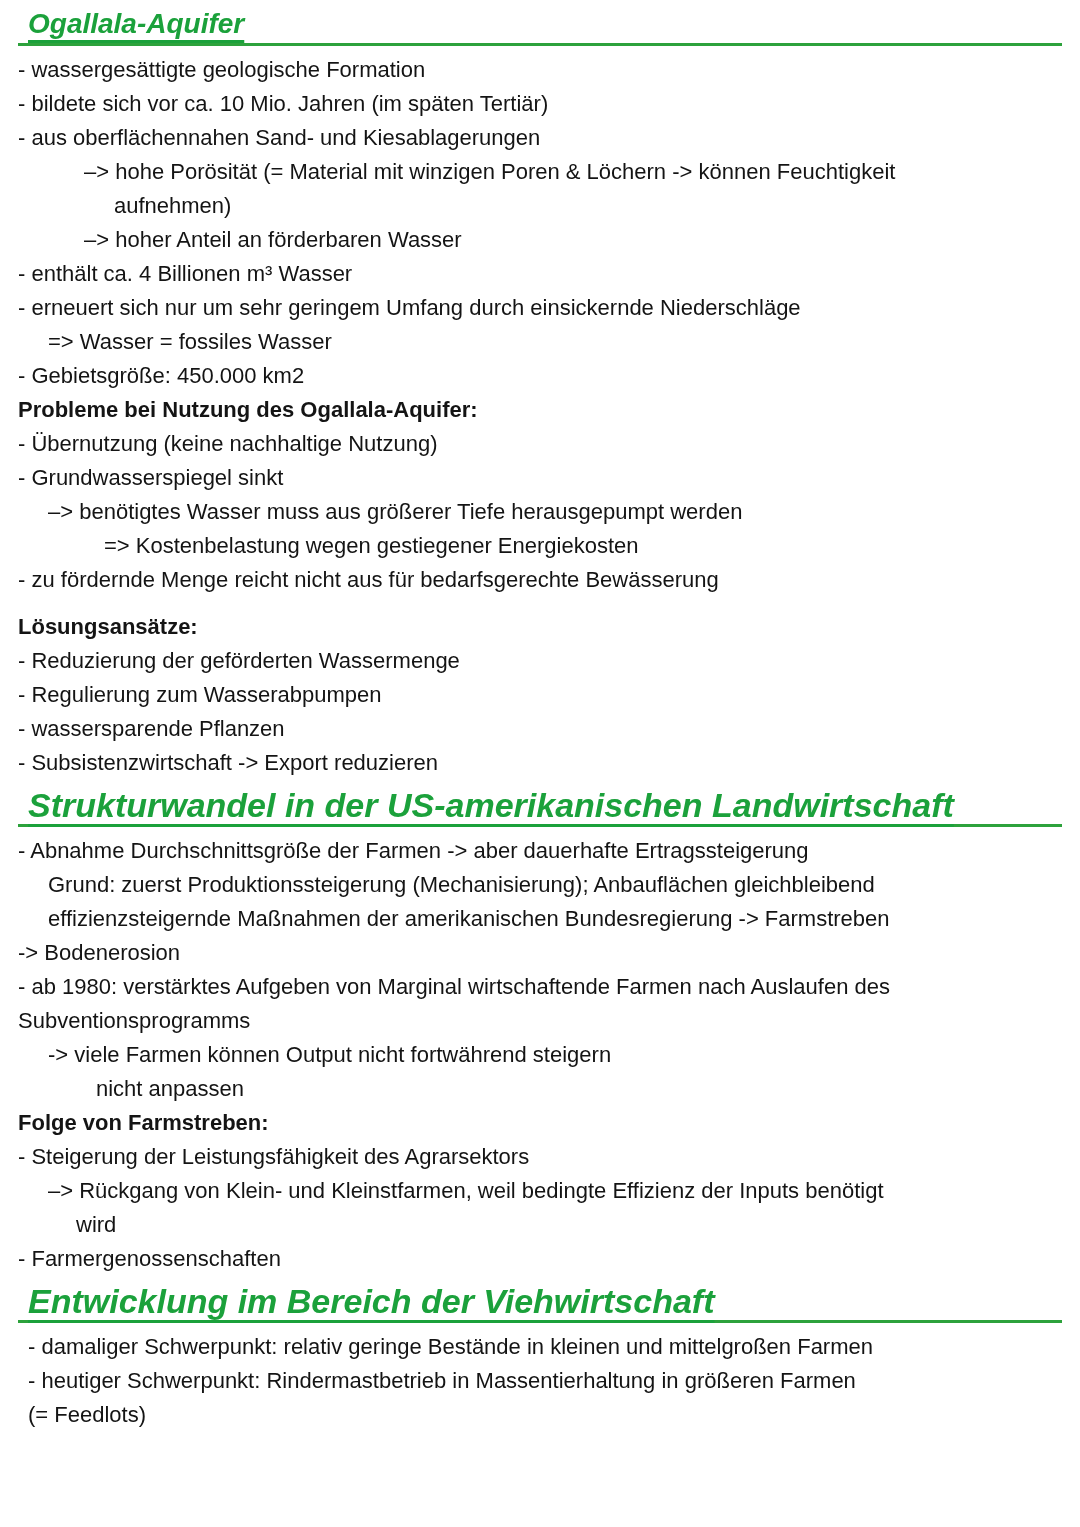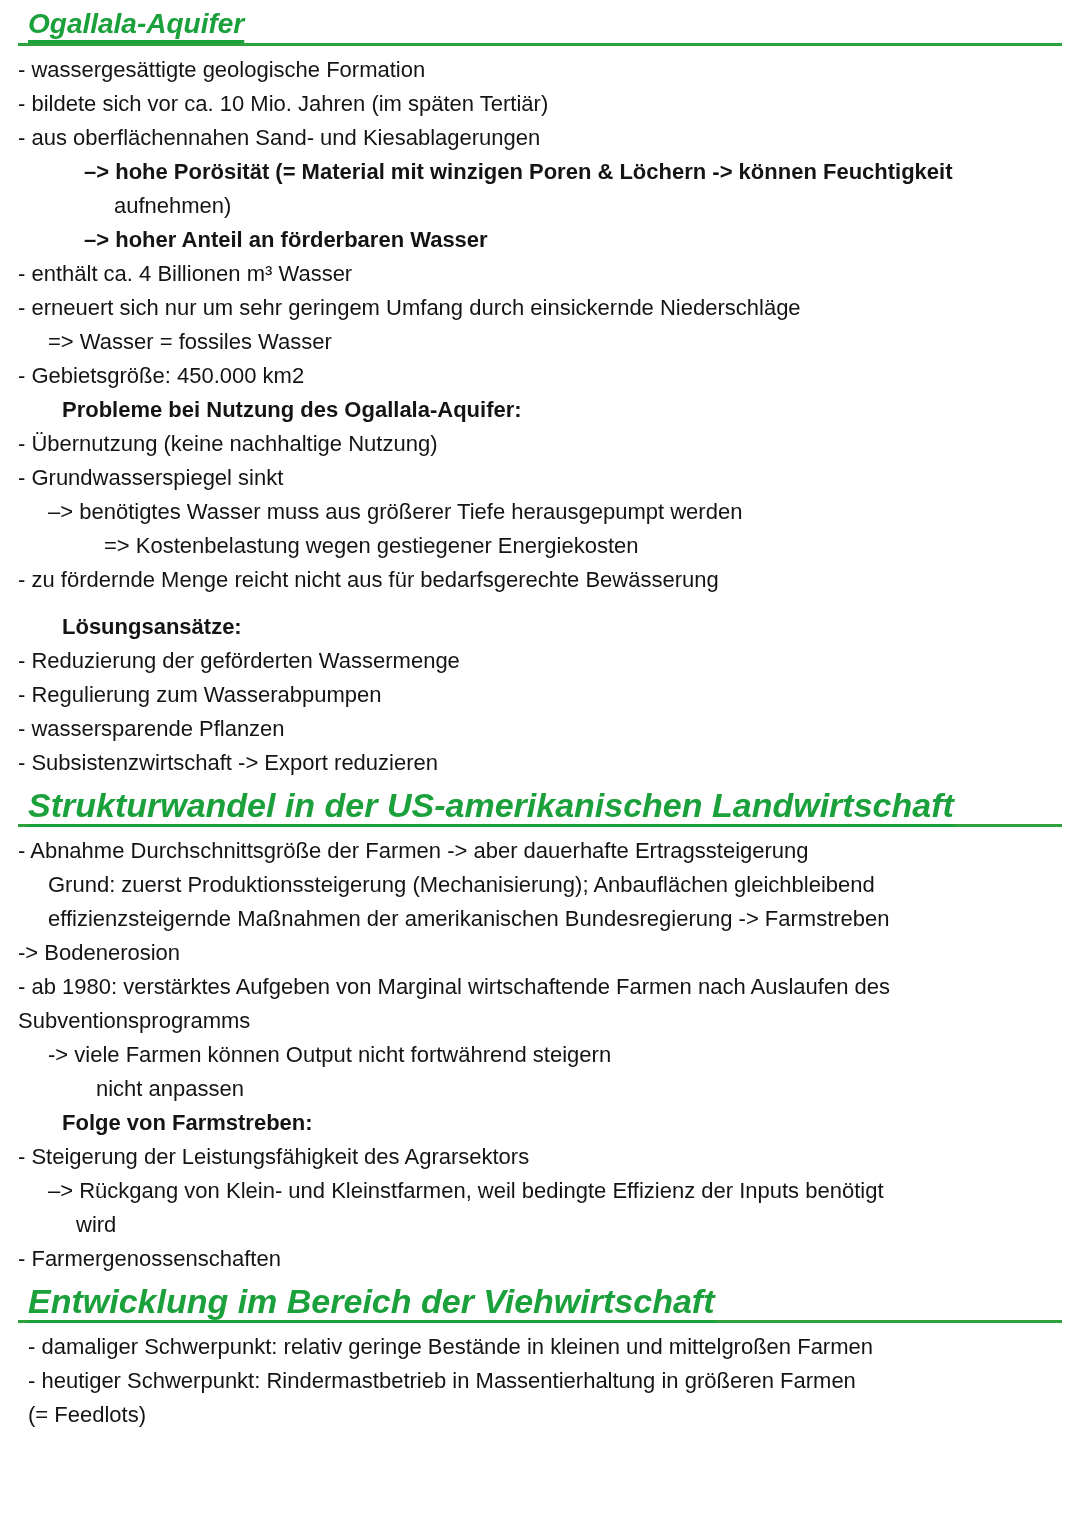--- a/index.html
+++ b/index.html
@@ -8,28 +8,28 @@
   body { width:1080px; height:1527px; overflow:hidden; }
   .page {
     width:1080px; height:1527px;
     padding:6px 18px 0 18px;
     font-family:"Liberation Sans", sans-serif;
     font-size:22px; line-height:34px;
     color:var(--ink);
     overflow:hidden;
   }
   .ln { white-space:nowrap; }
-  .bold { font-weight:bold;margin-left:44px; }
+  .bold { font-weight:bold; }
   .gap-top { margin-top:13px; }
   
   .ind-half { padding-left:10px; }
   .ind-1 { padding-left:30px; }
   .ind-2 { padding-left:58px; }
   .ind-3 { padding-left:78px; }
-  .ind-a { padding-left:66px;font-weight:bold; }
+  .ind-a { padding-left:66px; }
   .ind-b { padding-left:96px; }
   .ind-c { padding-left:86px; }
   
   .h-green {
     color:var(--green);
     font-weight:bold; font-style:italic;
     border-bottom:3px solid var(--rule);
     padding:0 0 3px 10px;
     margin:6px 0 7px 0;
     line-height:32px;

